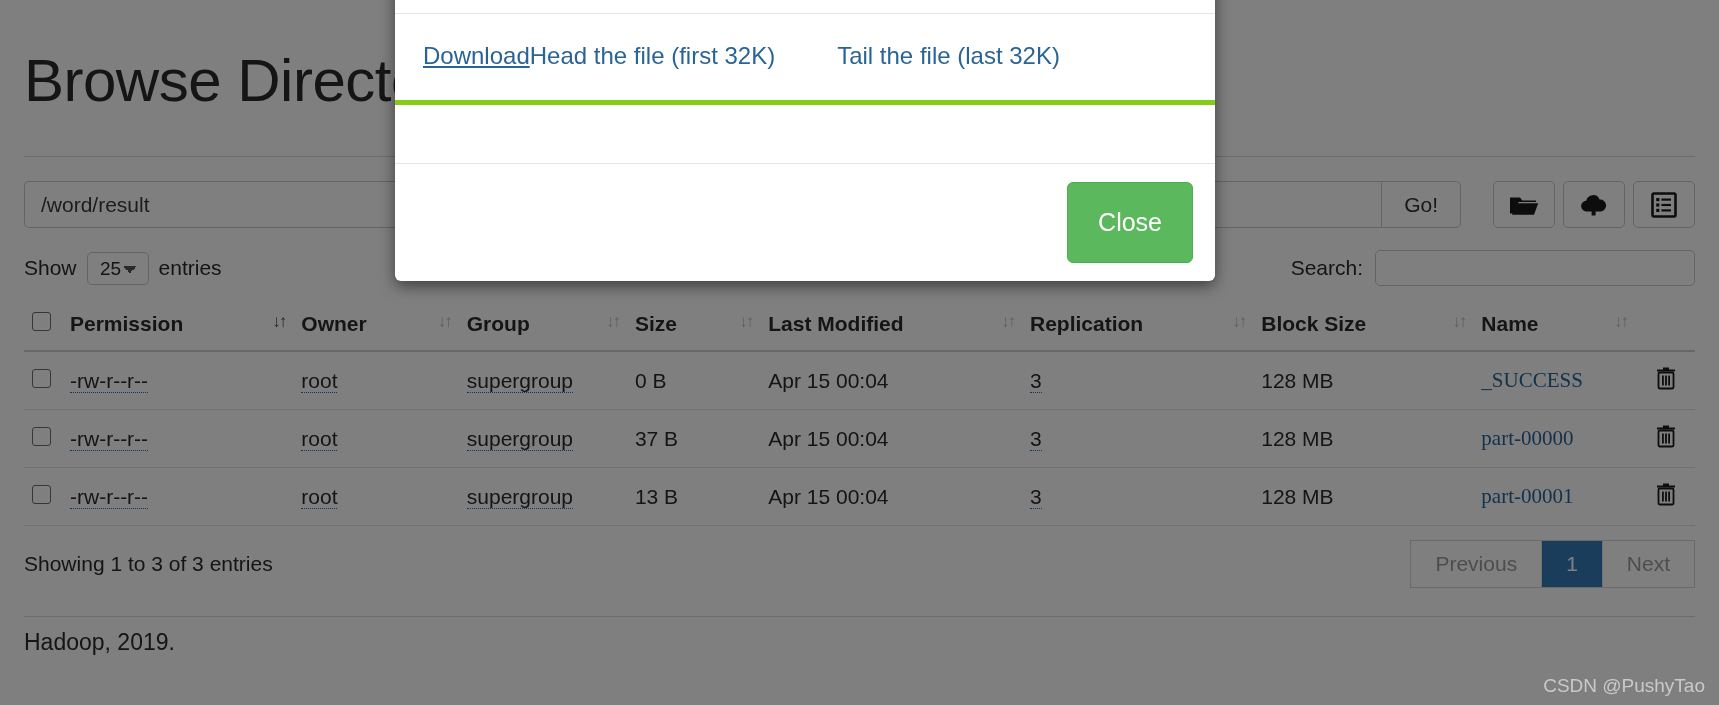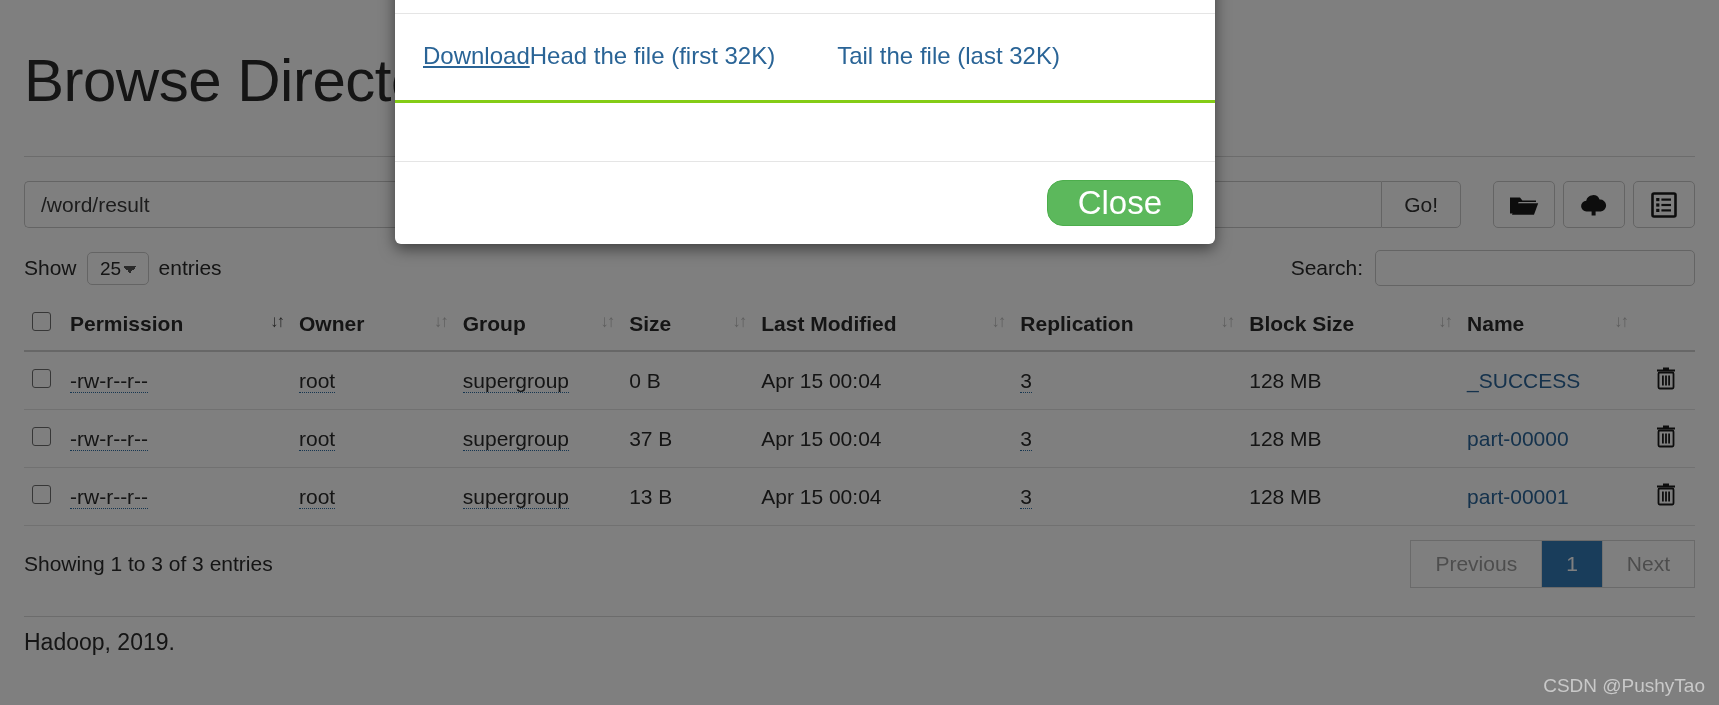--- a/index.html
+++ b/index.html
@@ -141,21 +141,21 @@
   .col-check { width:38px; }
   .chk {
     width:19px; height:19px;
     border:1px solid #6f6f6f;
     border-radius:3px;
     background:#fff;
     display:inline-block;
     cursor:pointer;
   }
   .abbr { border-bottom:1px dotted #2d6ca2; cursor:help; color:#2b2b2b; }
-  .namelink { color:#2b6599; text-decoration:none; cursor:pointer; }
+  .namelink { color:#2b6599; text-decoration:none; cursor:pointer;font-family:Liberation Serif, serif; }
   .trash { cursor:pointer; display:inline-block; }
   .col-trash { width:60px; text-align:right; padding-right:18px !important; }
 
   .dt-bottom {
     display:flex; align-items:center; justify-content:space-between;
     margin-top:14px;
     font-size:21px; color:#2b2b2b;
   }
   .pagination {
     display:flex;
@@ -199,43 +199,43 @@
     display:flex; align-items:center; justify-content:center;
     position:relative;
   }
   .modal-header .dash {
     font-size:30px; color:#2b2b2b; line-height:1;
     position:absolute; bottom:6px; left:50%; transform:translateX(-50%);
   }
   .modal-links {
     display:flex; align-items:center;
     padding:28px 28px 30px 28px;
-    border-bottom:3px solid #84cc16;
+    border-bottom:5px solid #84cc16;
   }
   .modal-links .ml {
     font-size:24px;
     color:#2a6496;
     cursor:pointer;
   }
   .ml.dl { text-decoration:underline; flex:0 0 auto; }
   .ml.head { }
   .ml.tail { margin-left:62px; }
   .modal-body-blank { height:58px; }
   .modal-footer {
     border-top:1px solid #e5e5e5;
     padding:18px 22px;
     display:flex; justify-content:flex-end;
   }
   .btn-close {
     background:#5cb85c;
     border:1px solid #4cae4c;
     color:#fff;
-    font-size:33px;
-    padding:3px 30px;
-    border-radius:16px;
+    font-size:25px;
+    padding:25px 30px;
+    border-radius:6px;
     cursor:pointer;
     font-family:"Liberation Sans", sans-serif;
   }
 
   .watermark {
     position:absolute;
     right:14px; bottom:8px;
     font-size:19px;
     color:#c9c9c9;
     z-index:50;

